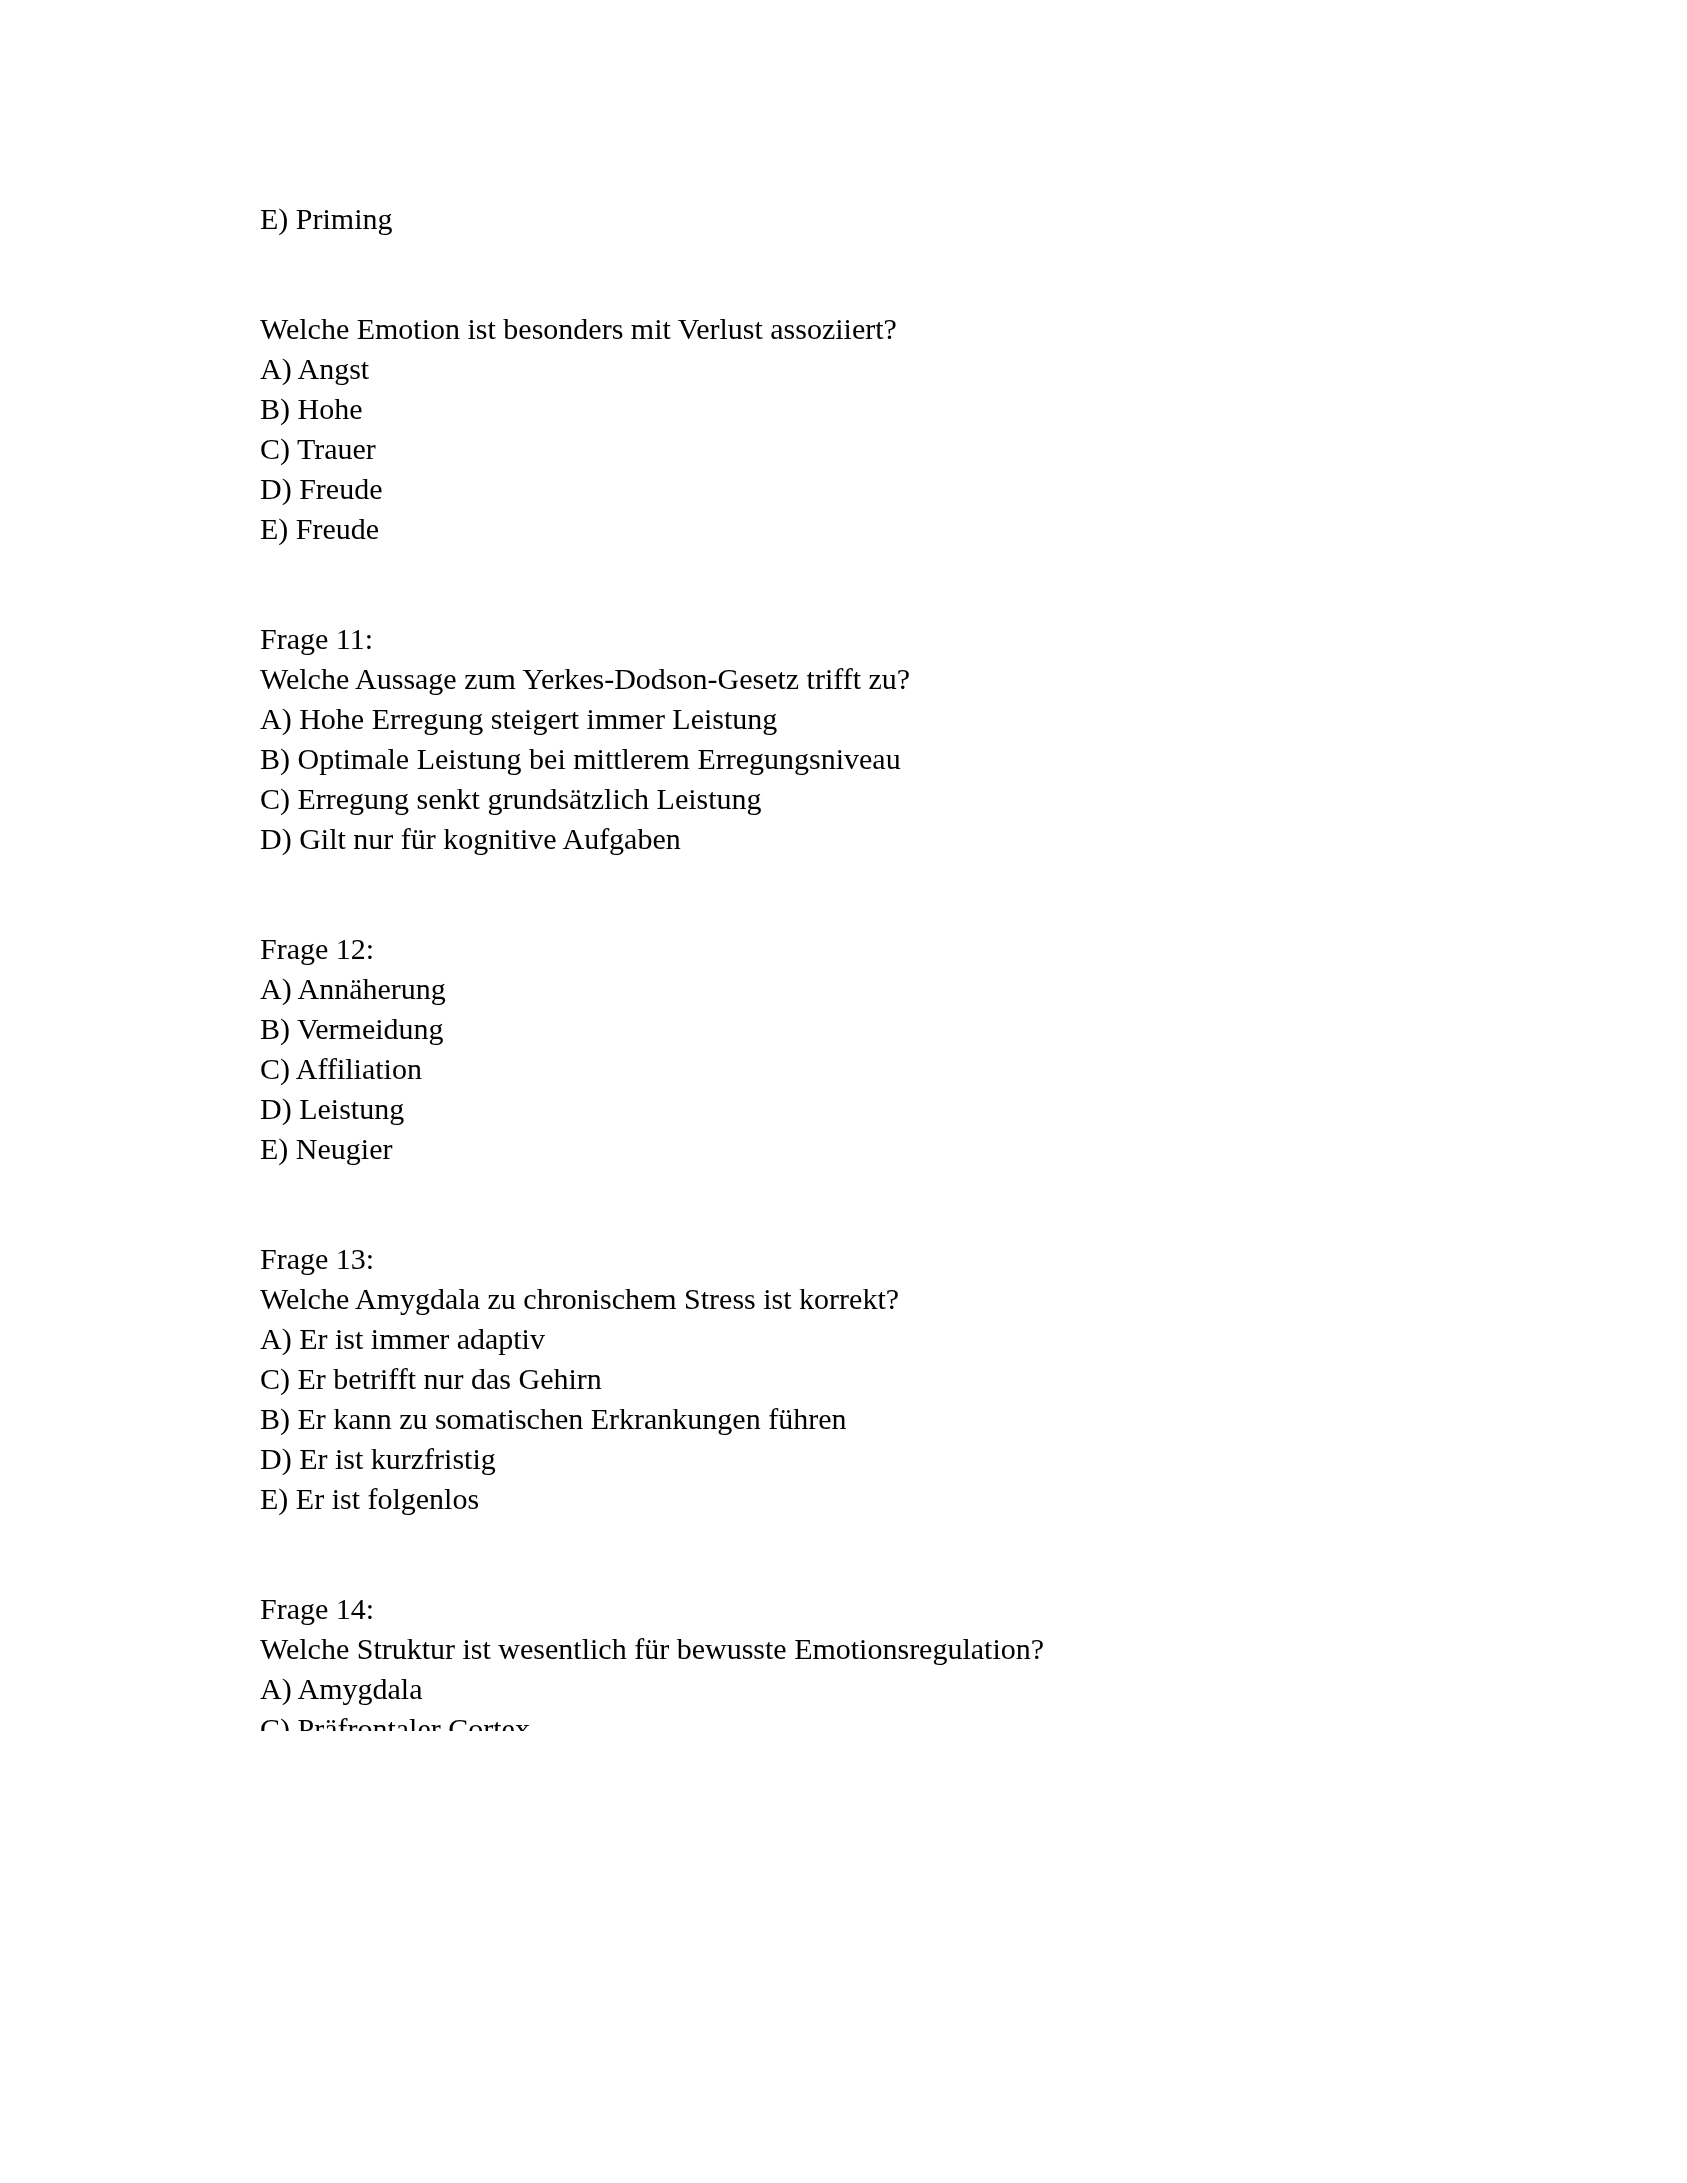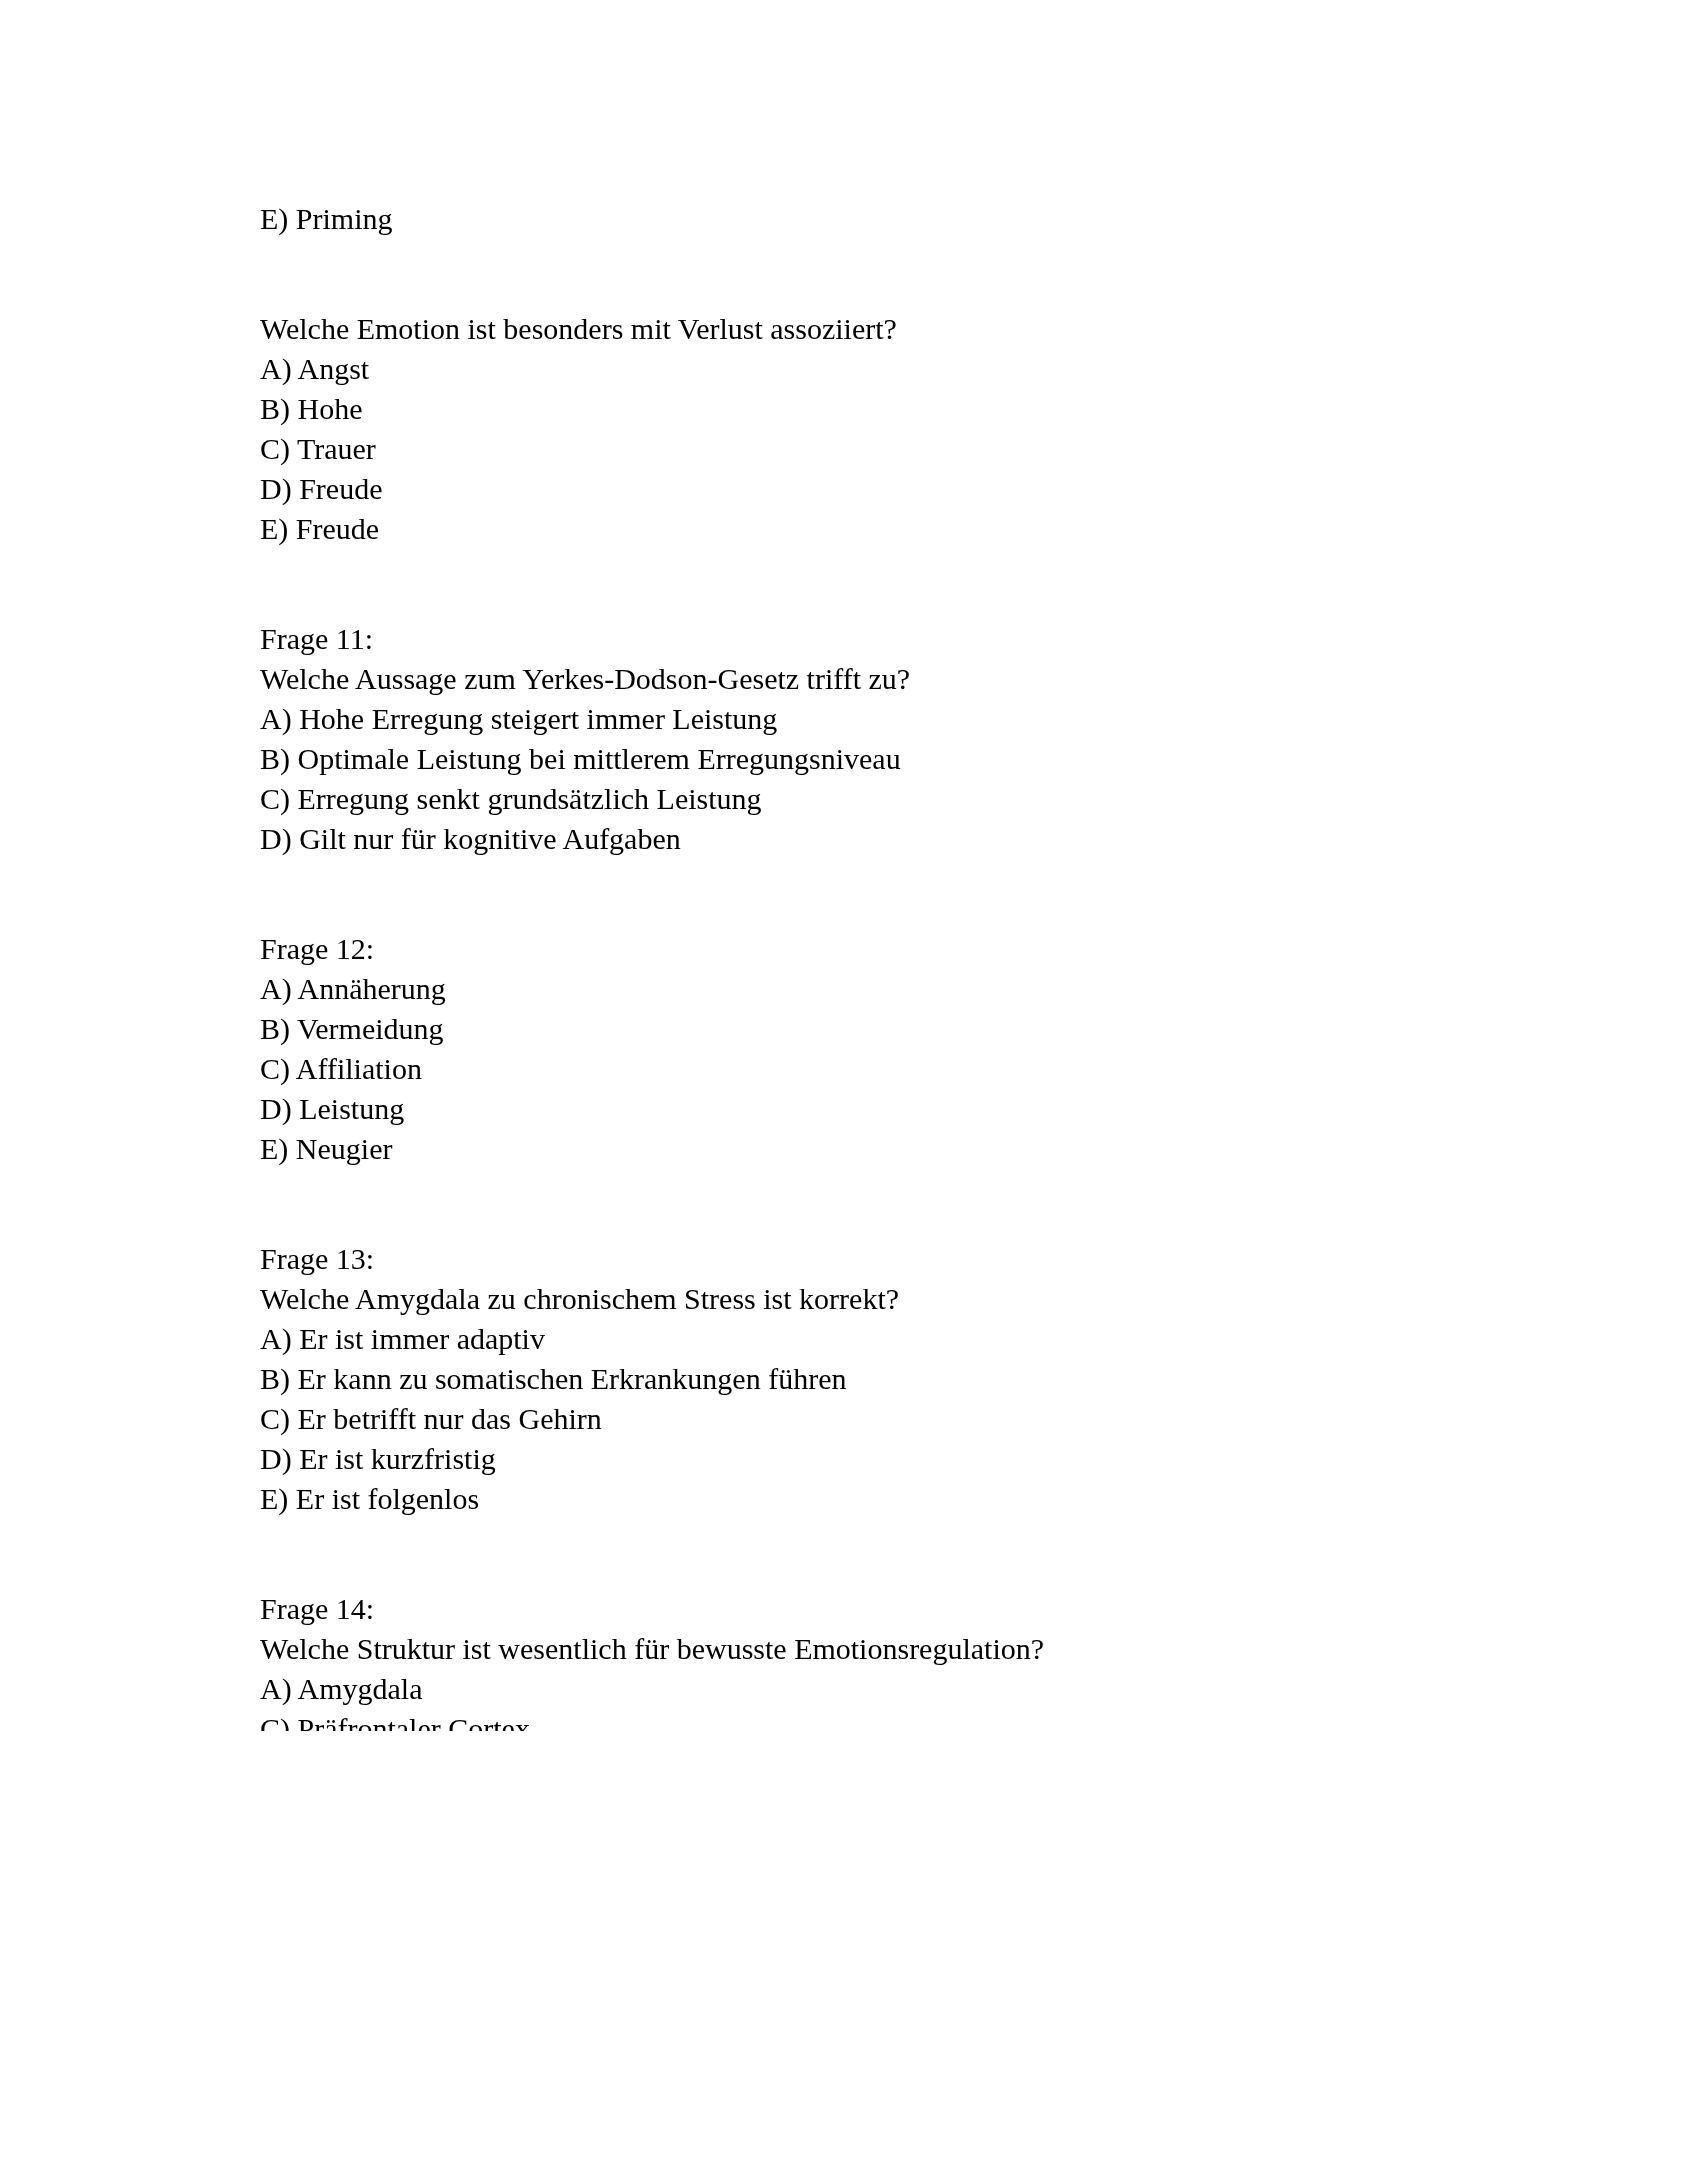--- a/index.html
+++ b/index.html
@@ -67,22 +67,22 @@
     <p class="line">B) Vermeidung</p>
     <p class="line">C) Affiliation</p>
     <p class="line">D) Leistung</p>
     <p class="line">E) Neugier</p>
   </div>
 
   <div class="block">
     <p class="line">Frage 13:</p>
     <p class="line">Welche Amygdala zu chronischem Stress ist korrekt?</p>
     <p class="line">A) Er ist immer adaptiv</p>
+    <p class="line">C) Er betrifft nur das Gehirn</p>
     <p class="line">B) Er kann zu somatischen Erkrankungen führen</p>
-    <p class="line">C) Er betrifft nur das Gehirn</p>
     <p class="line">D) Er ist kurzfristig</p>
     <p class="line">E) Er ist folgenlos</p>
   </div>
 
   <div class="block">
     <p class="line">Frage 14:</p>
     <p class="line">Welche Struktur ist wesentlich für bewusste Emotionsregulation?</p>
     <p class="line">A) Amygdala</p>
     <p class="line">C) Präfrontaler Cortex</p>
     <p class="line">B) Hippocampus</p>

